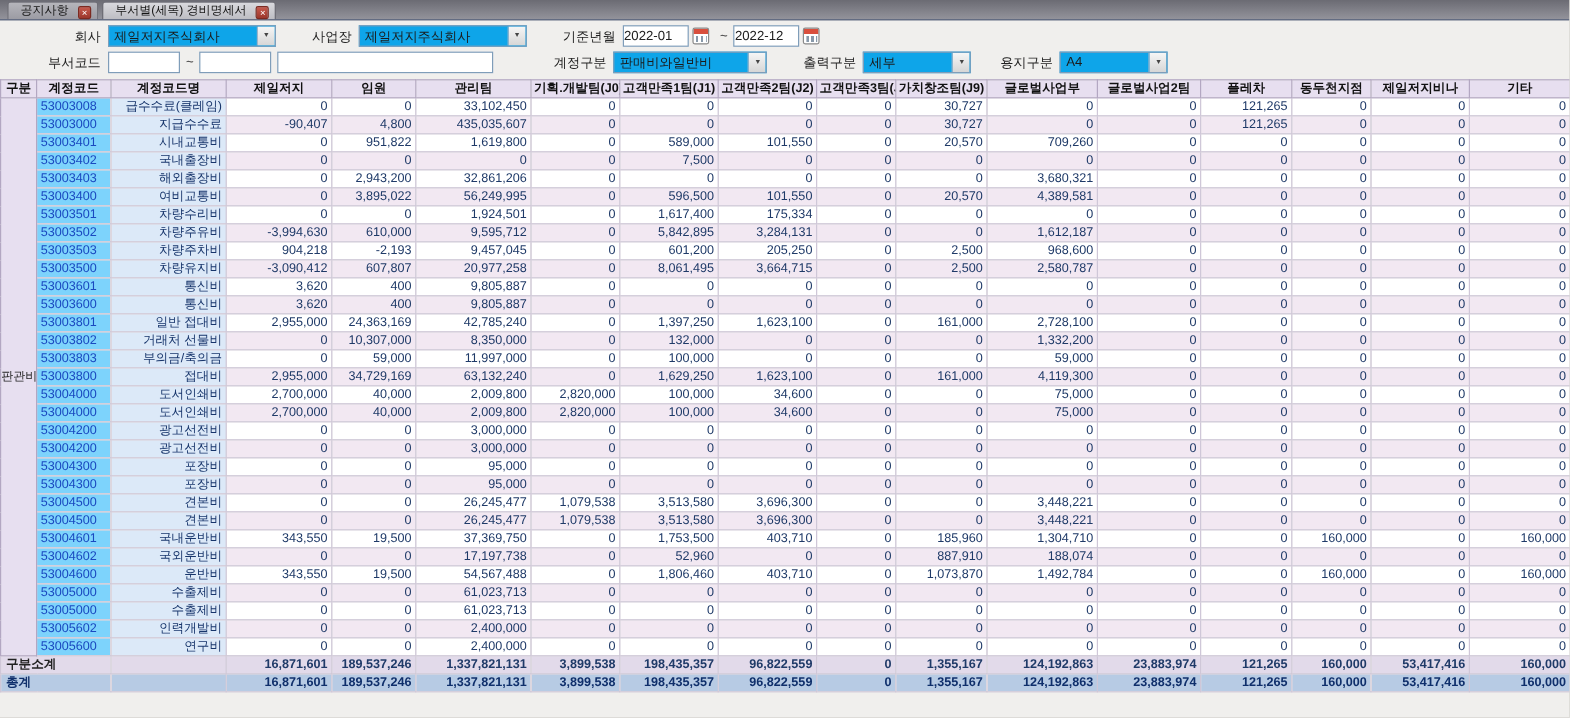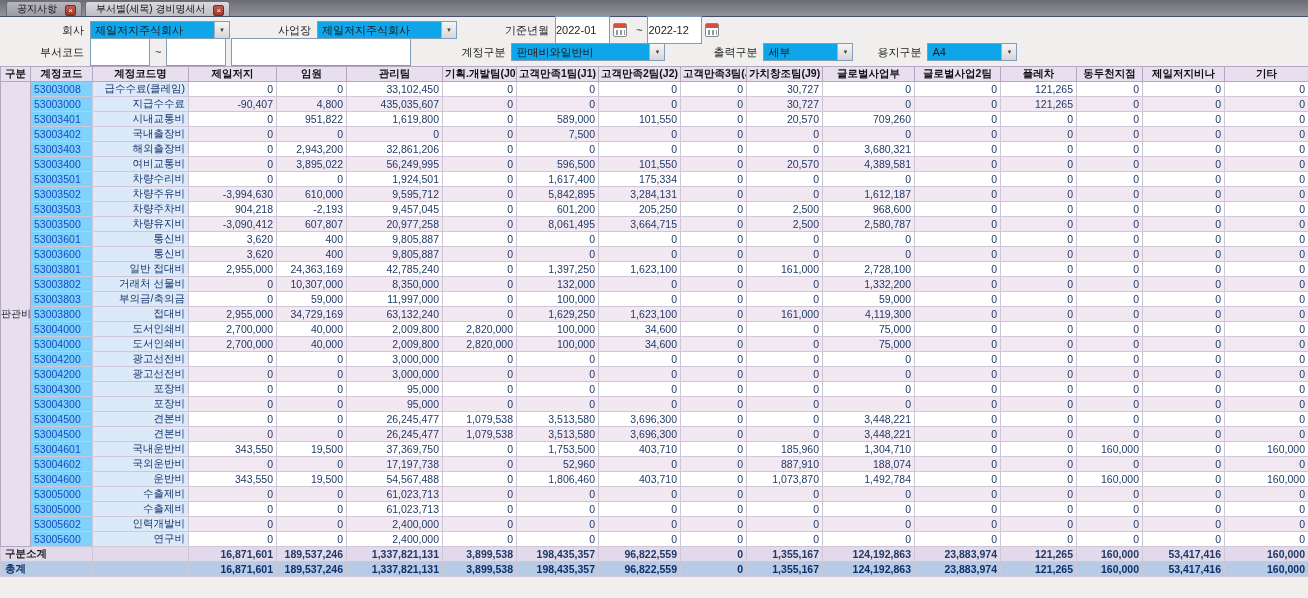--- a/index.html
+++ b/index.html
@@ -16,28 +16,28 @@
   
   .menubar{height:21px;background:#e9e8e6;display:flex;align-items:center;padding-left:4px;border-bottom:1px solid #d2d1cf;}
   .menu-open{background:linear-gradient(#a73b4c,#791e2f);color:#ffd98a;font-size:7.5px;font-weight:bold;letter-spacing:.6px;padding:2px 11px;border-radius:8px;border:1px solid #591523;white-space:nowrap;}
 
   
   .filters{padding:2px 0 3px;}
   .frow{display:flex;align-items:center;height:22px;font-size:11px;color:#222;}
   .flabel{white-space:nowrap;margin-right:6px;}
   .sel{display:flex;align-items:center;justify-content:space-between;background:#0ea5e9;border:1px solid #7f9db9;height:18px;font-size:11px;color:#1b1b1b;padding-left:4px;overflow:hidden;white-space:nowrap;text-align:center;}
   .sel .arrow{flex:0 0 15px;height:16px;background:linear-gradient(#f6f6f6,#d6d6d6);border-left:1px solid #9fb3c8;color:#444;font-size:6px;display:flex;align-items:center;justify-content:center;margin-left:4px;}
-  input.txt{border:1px solid #7f9db9;height:28px;font-size:11px;padding:0 0;font-family:inherit;color:#222;background:#fff;}
+  input.txt{border:1px solid #7f9db9;height:18px;font-size:11px;padding:0 0;font-family:inherit;color:#222;background:#fff;}
   .tilde{margin:0 5px;color:#333;}
   .cal{width:14px;height:14px;margin:0 4px 0 3px;border:1px solid #8a8a8a;border-radius:2px;background:linear-gradient(#d94f3d 0 4px,#fff 4px);position:relative;flex:0 0 14px;}
   .cal::after{content:"";position:absolute;left:2px;top:6px;width:9px;height:5px;background:repeating-linear-gradient(90deg,#8899aa 0 2px,transparent 2px 4px);}
 
   
-  .ml62{margin-left:62px}.ml50{margin-left:50px}.ml40{margin-left:40px}.ml30{margin-left:48px}.ml24{margin-left:24px}
-  .w140{width:140px}.w150{width:154px}.w90{width:90px}.w55{width:55px}.w60{width:60px}.w180{width:180px;margin-left:5px}
+  .ml62{margin-left:62px}.ml50{margin-left:50px}.ml40{margin-left:40px}.ml30{margin-left:30px}.ml24{margin-left:24px}
+  .w140{width:140px}.w150{width:128px}.w90{width:90px}.w55{width:55px}.w60{width:60px}.w180{width:180px;margin-left:5px}
 
   
   table.grid{border-collapse:collapse;table-layout:fixed;width:1308px;font-size:10.5px;border-top:1px solid #9a8fae;}
   .grid th{background:#e7dff0;border:1px solid #b3a7c2;font-weight:bold;height:15px;padding:0 2px;color:#111;font-size:10.5px;overflow:hidden;white-space:nowrap;}
   .grid td{border:1px solid #cfc7d8;height:14px;padding:0 3px;overflow:hidden;white-space:nowrap;background:#fff;color:#1f3a68;}
   .grid tr.alt td{background:#f2e8f2;}
   .grid tr td.code{background:#7dd3fc;color:#1a49c0;text-align:left;}
   .grid tr td.name{background:#dce9f8;color:#17356b;text-align:right;}
   .grid td.num{text-align:right;}
   .grid td.group-cell{background:#e7dff0;color:#222;text-align:center;font-size:10px;padding:0;border:1px solid #b3a7c2;}

